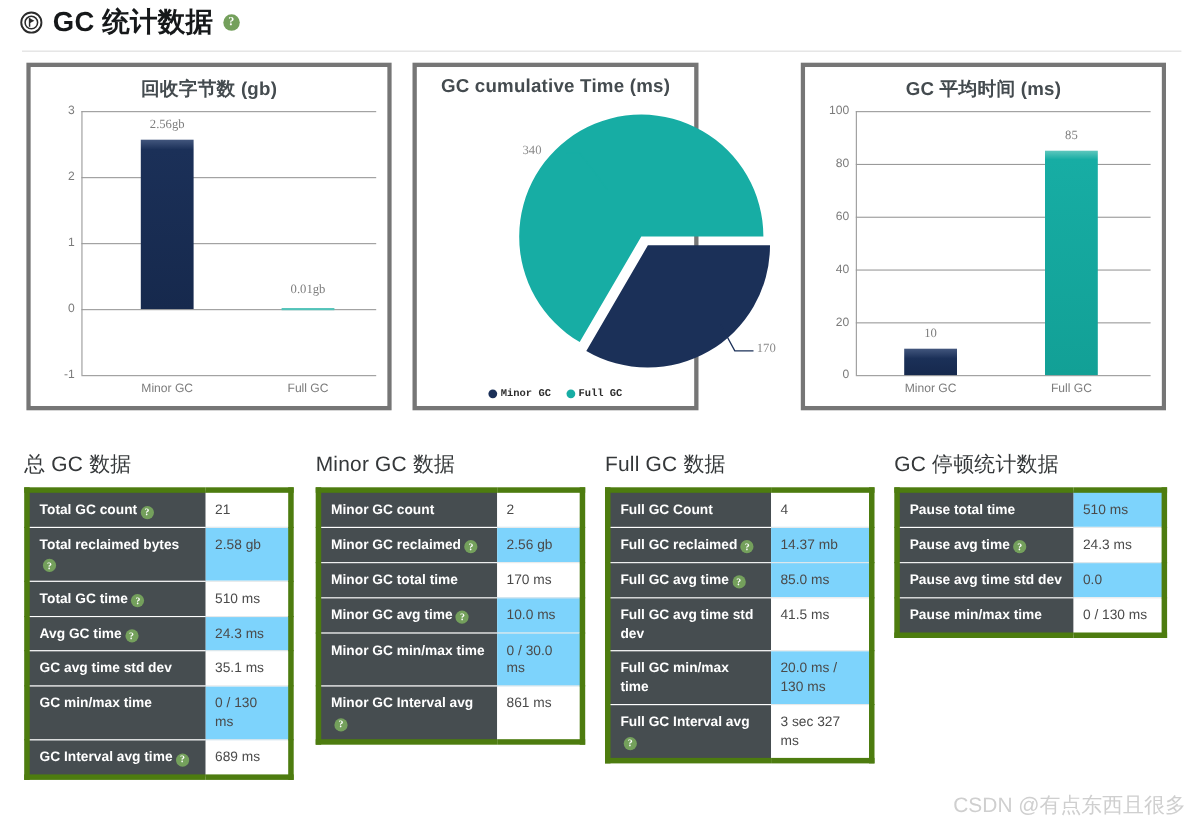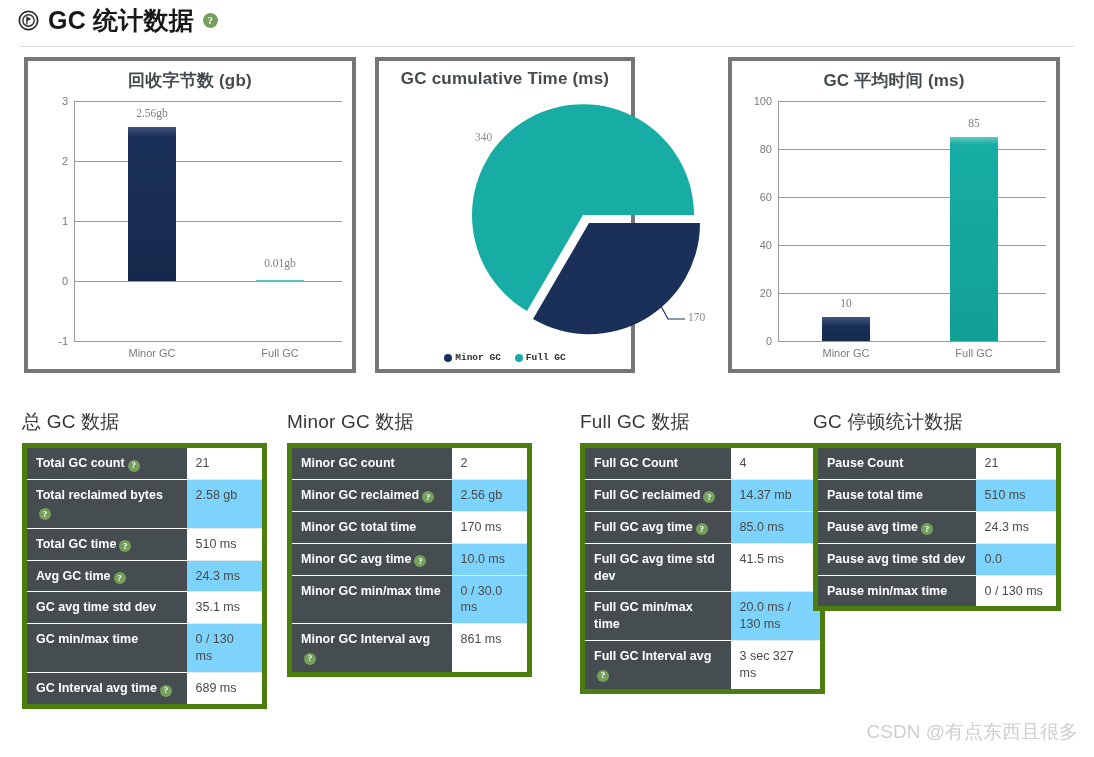--- a/index.html
+++ b/index.html
@@ -286,21 +286,21 @@
             <td class="v">0 / 30.0 ms</td>
           </tr>
           <tr>
             <td class="k"><span>Minor GC Interval avg</span><span class="help-dot">?</span></td>
             <td class="v">861 ms</td>
           </tr>
         </tbody>
     </table>
   </div>
 
-  <div class="tbl-block" style="left:580px; top:409px; width:245px;">
+  <div class="tbl-block" style="left:550px; top:409px; width:245px;">
     <h2 class="tbl-heading">Full GC 数据</h2>
     <table class="stat" style="width:240px;">
       <colgroup>
           <col style="width:148px">
           <col style="width:92px">
         </colgroup>
       <tbody>
           <tr>
             <td class="k"><span>Full GC Count</span></td>
             <td class="v">4</td>
@@ -330,24 +330,20 @@
   </div>
 
   <div class="tbl-block" style="left:813px; top:409px; width:248px;">
     <h2 class="tbl-heading">GC 停顿统计数据</h2>
     <table class="stat" style="width:243px;">
       <colgroup>
           <col style="width:160px">
           <col style="width:83px">
         </colgroup>
       <tbody>
-          <tr>
-            <td class="k"><span>Pause Count</span></td>
-            <td class="v">21</td>
-          </tr>
           <tr class="alt">
             <td class="k"><span>Pause total time</span></td>
             <td class="v">510 ms</td>
           </tr>
           <tr>
             <td class="k"><span>Pause avg time</span><span class="help-dot">?</span></td>
             <td class="v">24.3 ms</td>
           </tr>
           <tr class="alt">
             <td class="k"><span>Pause avg time std dev</span></td>

